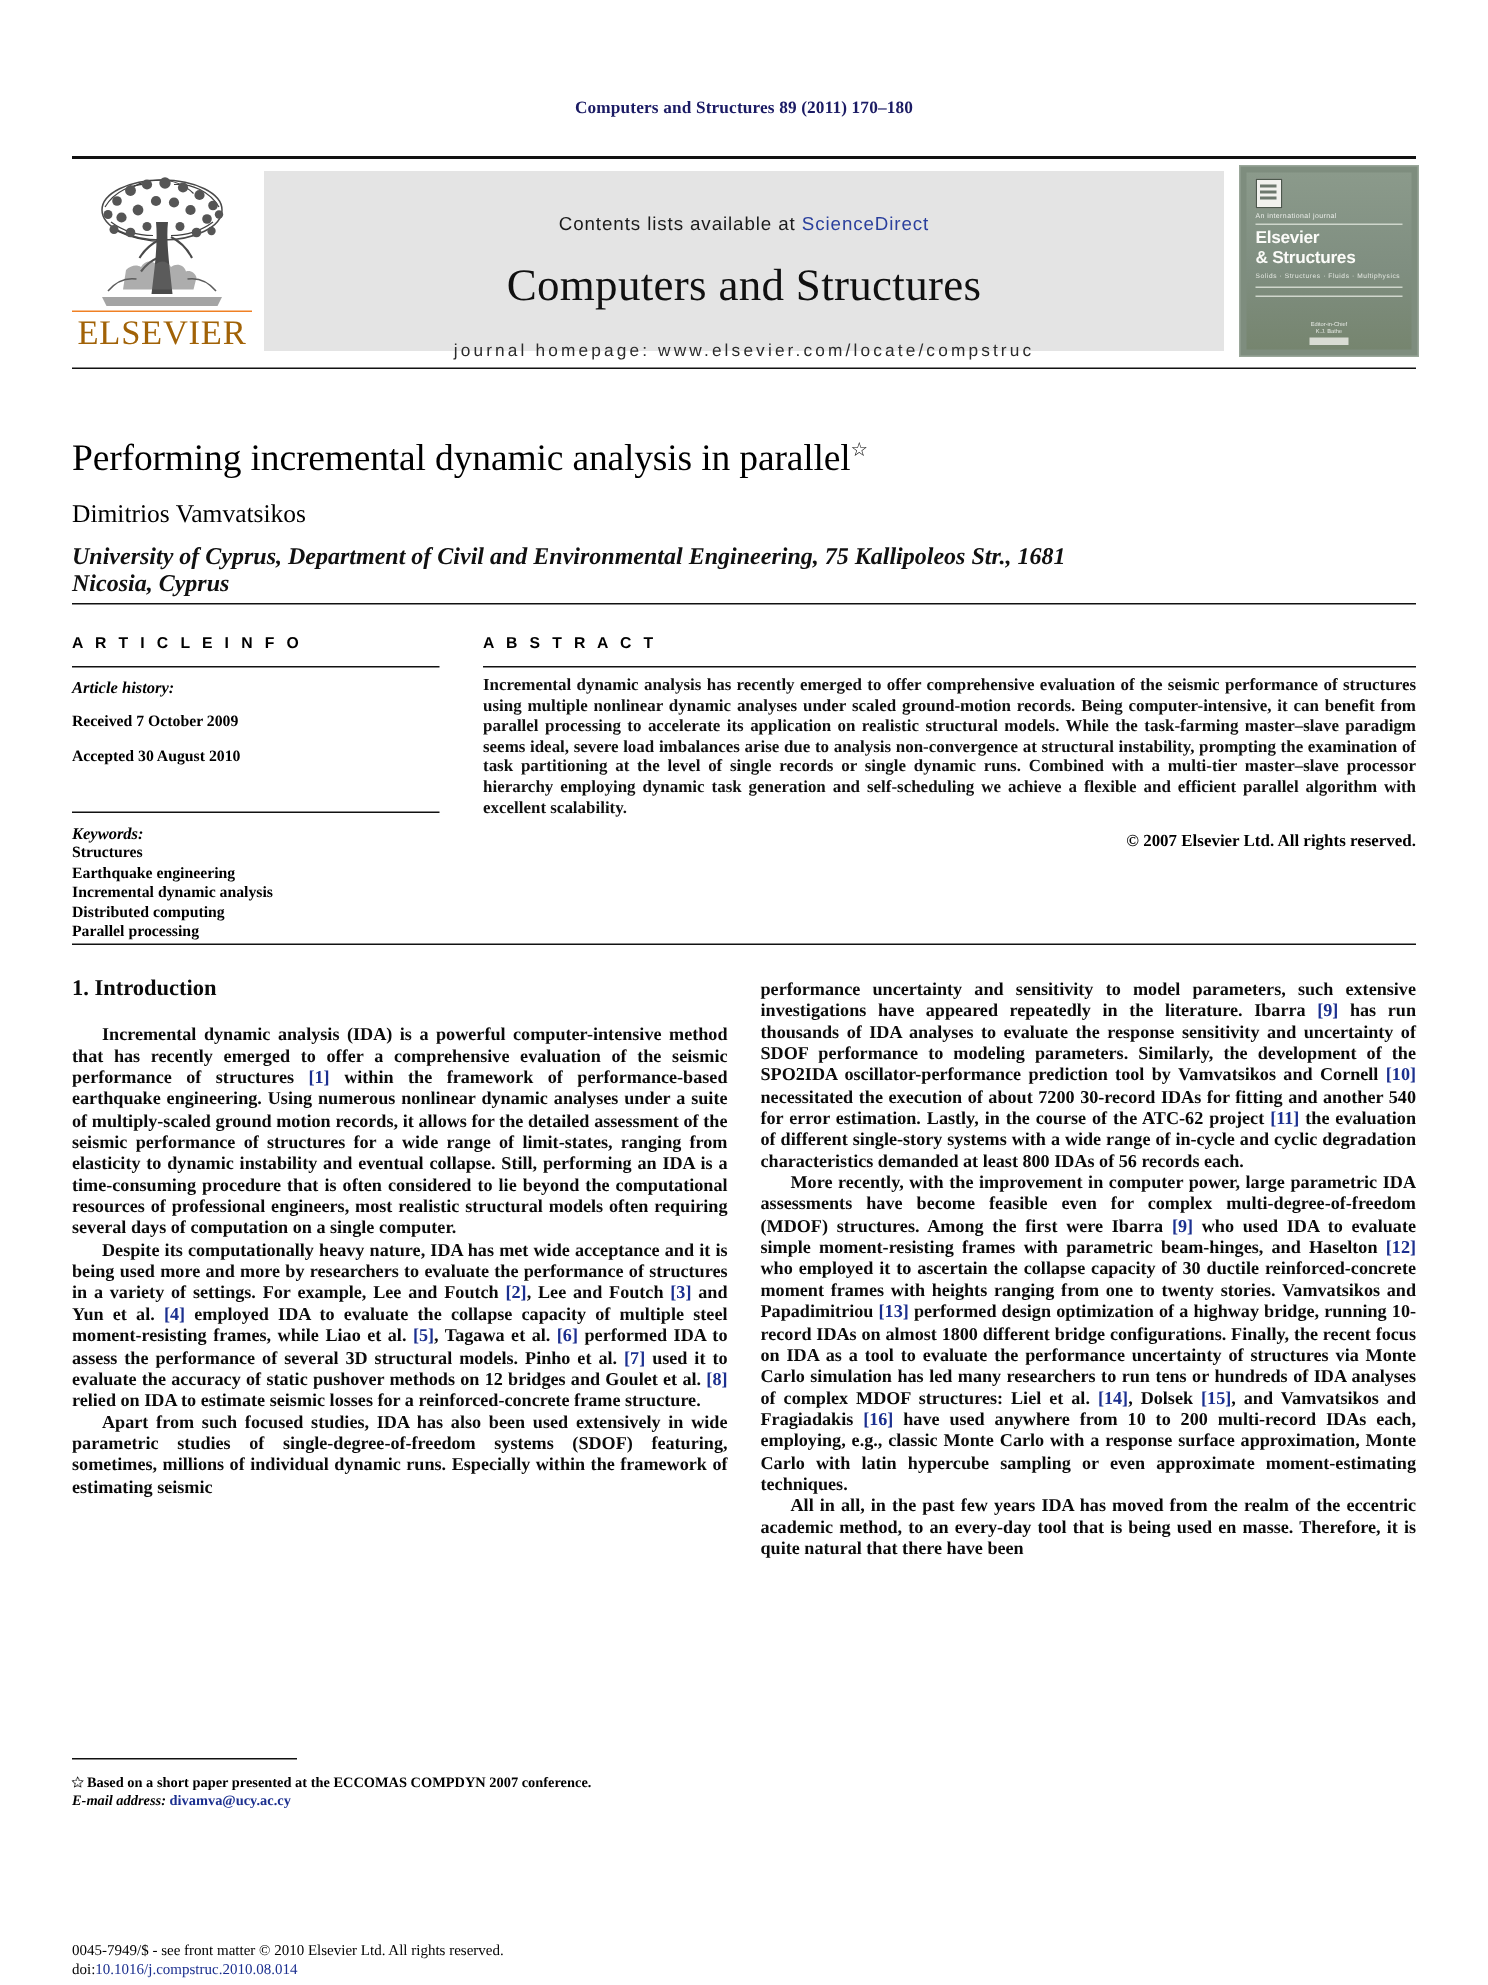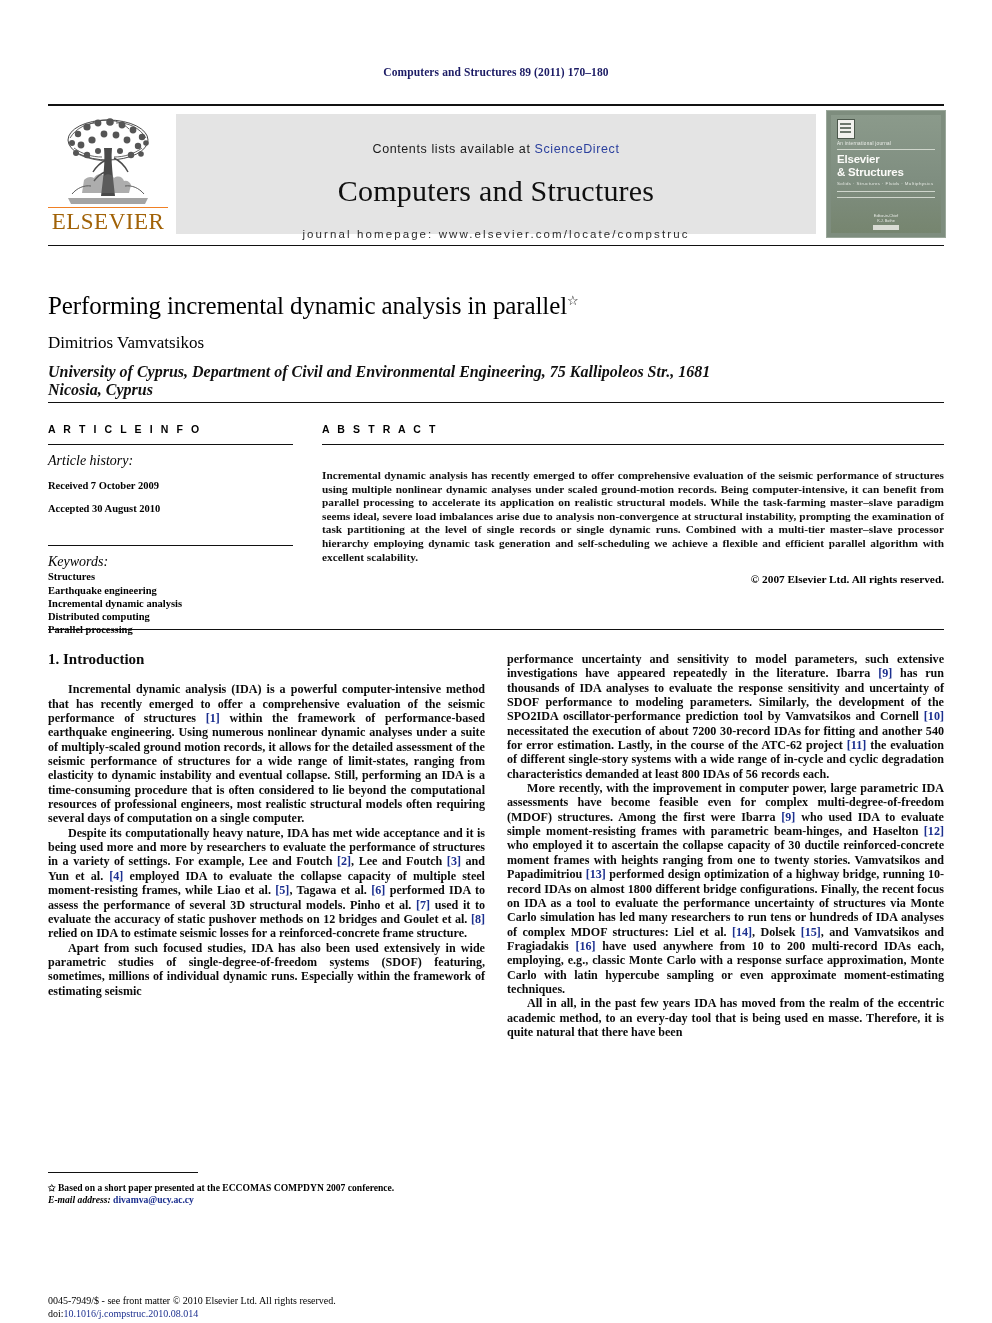--- a/index.html
+++ b/index.html
@@ -155,28 +155,28 @@
   .sect-head {
     font-family:"Liberation Sans", sans-serif;
     font-weight:bold;
     font-size:10.5px;
     letter-spacing:2.6px;
     color:#000;
   }
   .hairline { border-top:0.8px solid #111; margin-top:9px; }
 
   .hist-title, .kw-title {
-    font-style:italic; font-weight:normal; font-size:14px; margin-top:8px;
+    font-style:italic; font-weight:bold; font-size:11px; margin-top:8px;
   }
   .info-line { font-size:10.5px; font-weight:bold; line-height:13.2px;margin-top:10px; }
   .kw-block { margin-top:30px; }
   .kw-line { font-size:10.5px; font-weight:bold; line-height:13.2px; }
 
   .abs-body {
-    margin-top:24px;
+    margin-top:6px;
     font-size:11.3px;
     line-height:13.6px;
     text-align:justify;
     font-weight:bold;
     color:#111;
   }
   .abs-copy {
     margin-top:9px; text-align:right;
     font-size:11.3px; font-weight:bold;
   }

